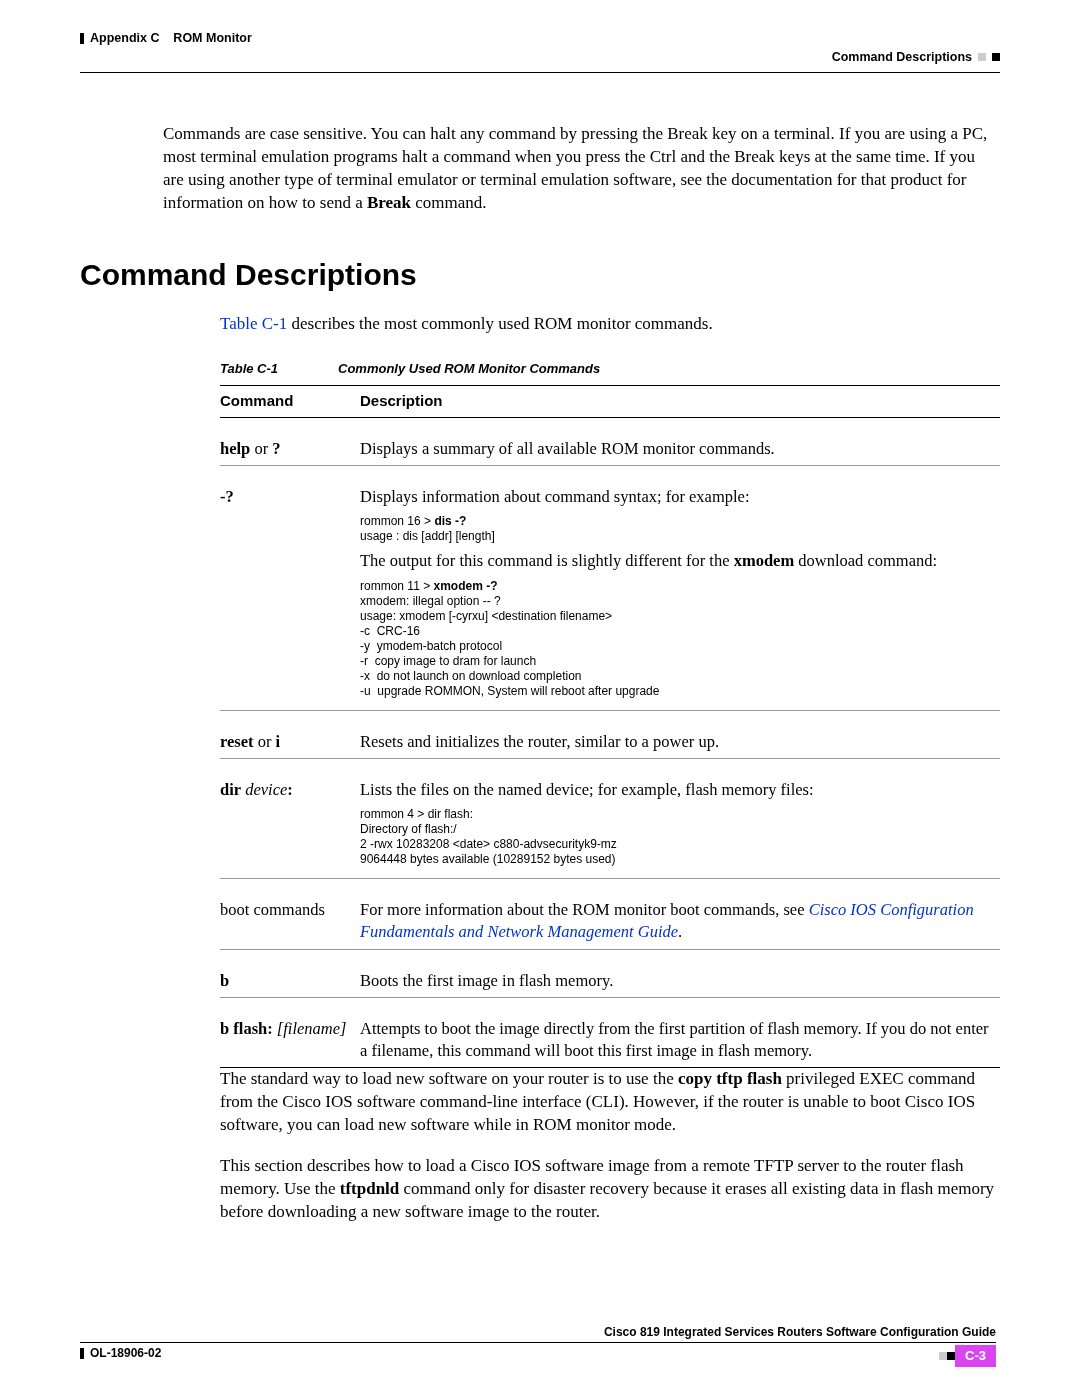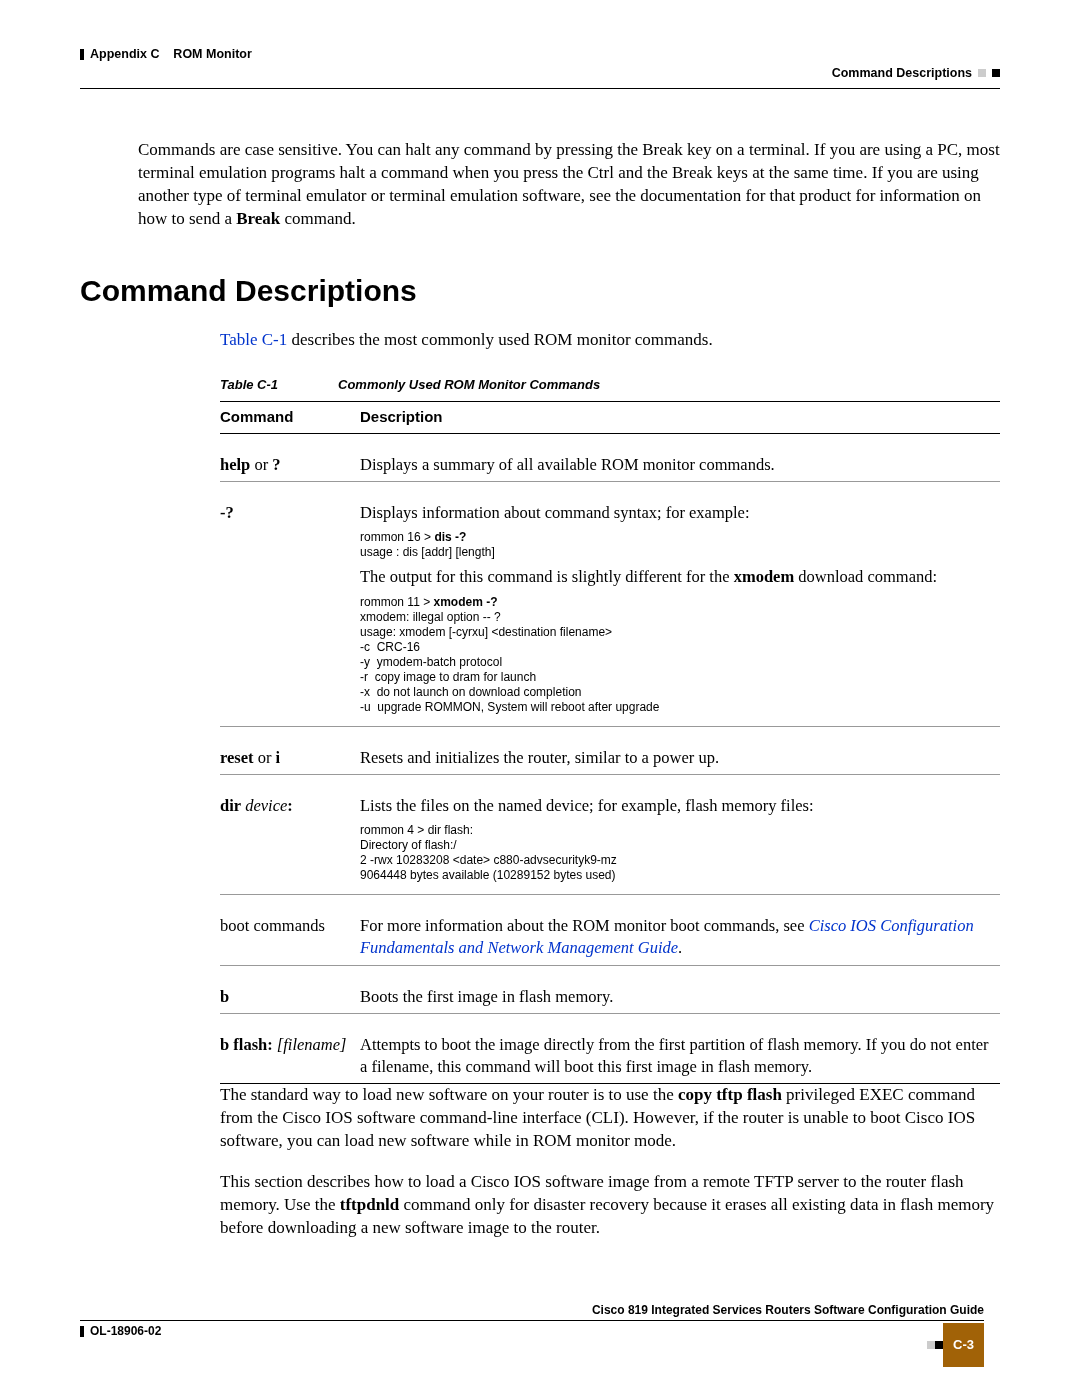--- a/index.html
+++ b/index.html
@@ -17,21 +17,20 @@
     padding: 30px 80px 40px 80px;
   }
   .header-row {
     display: flex;
     justify-content: space-between;
     align-items: flex-start;
     font-family: Arial, Helvetica, sans-serif;
     font-size: 12.5px;
     font-weight: bold;
     margin-bottom: 2px;
-    margin-top: 16px;
   }
   .header-left {
     display: flex;
     align-items: center;
     gap: 6px;
   }
   .hdr-bar {
     width: 4px;
     height: 11px;
     background: #000;
@@ -58,21 +57,21 @@
     display: flex;
     justify-content: flex-end;
     align-items: center;
     gap: 6px;
   }
   .rule-top {
     border-top: 1px solid #000;
     margin-bottom: 50px;
   }
   .content {
-    margin-left: 58px;
+    margin-left: 83px;
   }
   .para {
     margin-bottom: 18px;
   }
   h1 {
     font-family: Arial, Helvetica, sans-serif;
     font-weight: bold;
     font-size: 30px;
     margin-left: 0;
     margin-top: 40px;
@@ -121,21 +120,21 @@
     font-size: 12px;
     white-space: pre;
     line-height: 1.25;
     margin: 6px 0;
   }
   .bold { font-weight: bold; }
   .footer {
     position: absolute;
     bottom: 30px;
     left: 80px;
-    right: 96px;
+    right: 84px;
   }
   .footer-line {
     border-top: 1px solid #000;
     margin-bottom: 2px;
   }
   .footer-row {
     display: flex;
     justify-content: space-between;
     align-items: flex-start;
     font-family: Arial, Helvetica, sans-serif;
@@ -143,23 +142,23 @@
     font-weight: bold;
   }
   .footer-title {
     text-align: right;
     font-family: Arial, Helvetica, sans-serif;
     font-size: 12px;
     font-weight: bold;
     margin-bottom: 2px;
   }
   .page-badge {
-    background: #a16207;
+    background: #d946ef;
     color: #fff;
-    padding: 13px 10px;
+    padding: 2px 10px;
     font-family: Arial, Helvetica, sans-serif;
     font-size: 13px;
     font-weight: bold;
   }
   .footer-left {
     display: flex;
     align-items: center;
     gap: 6px;
   }
   .ft-sq-gray { width:8px; height:8px; background:#ccc; display:inline-block; }

